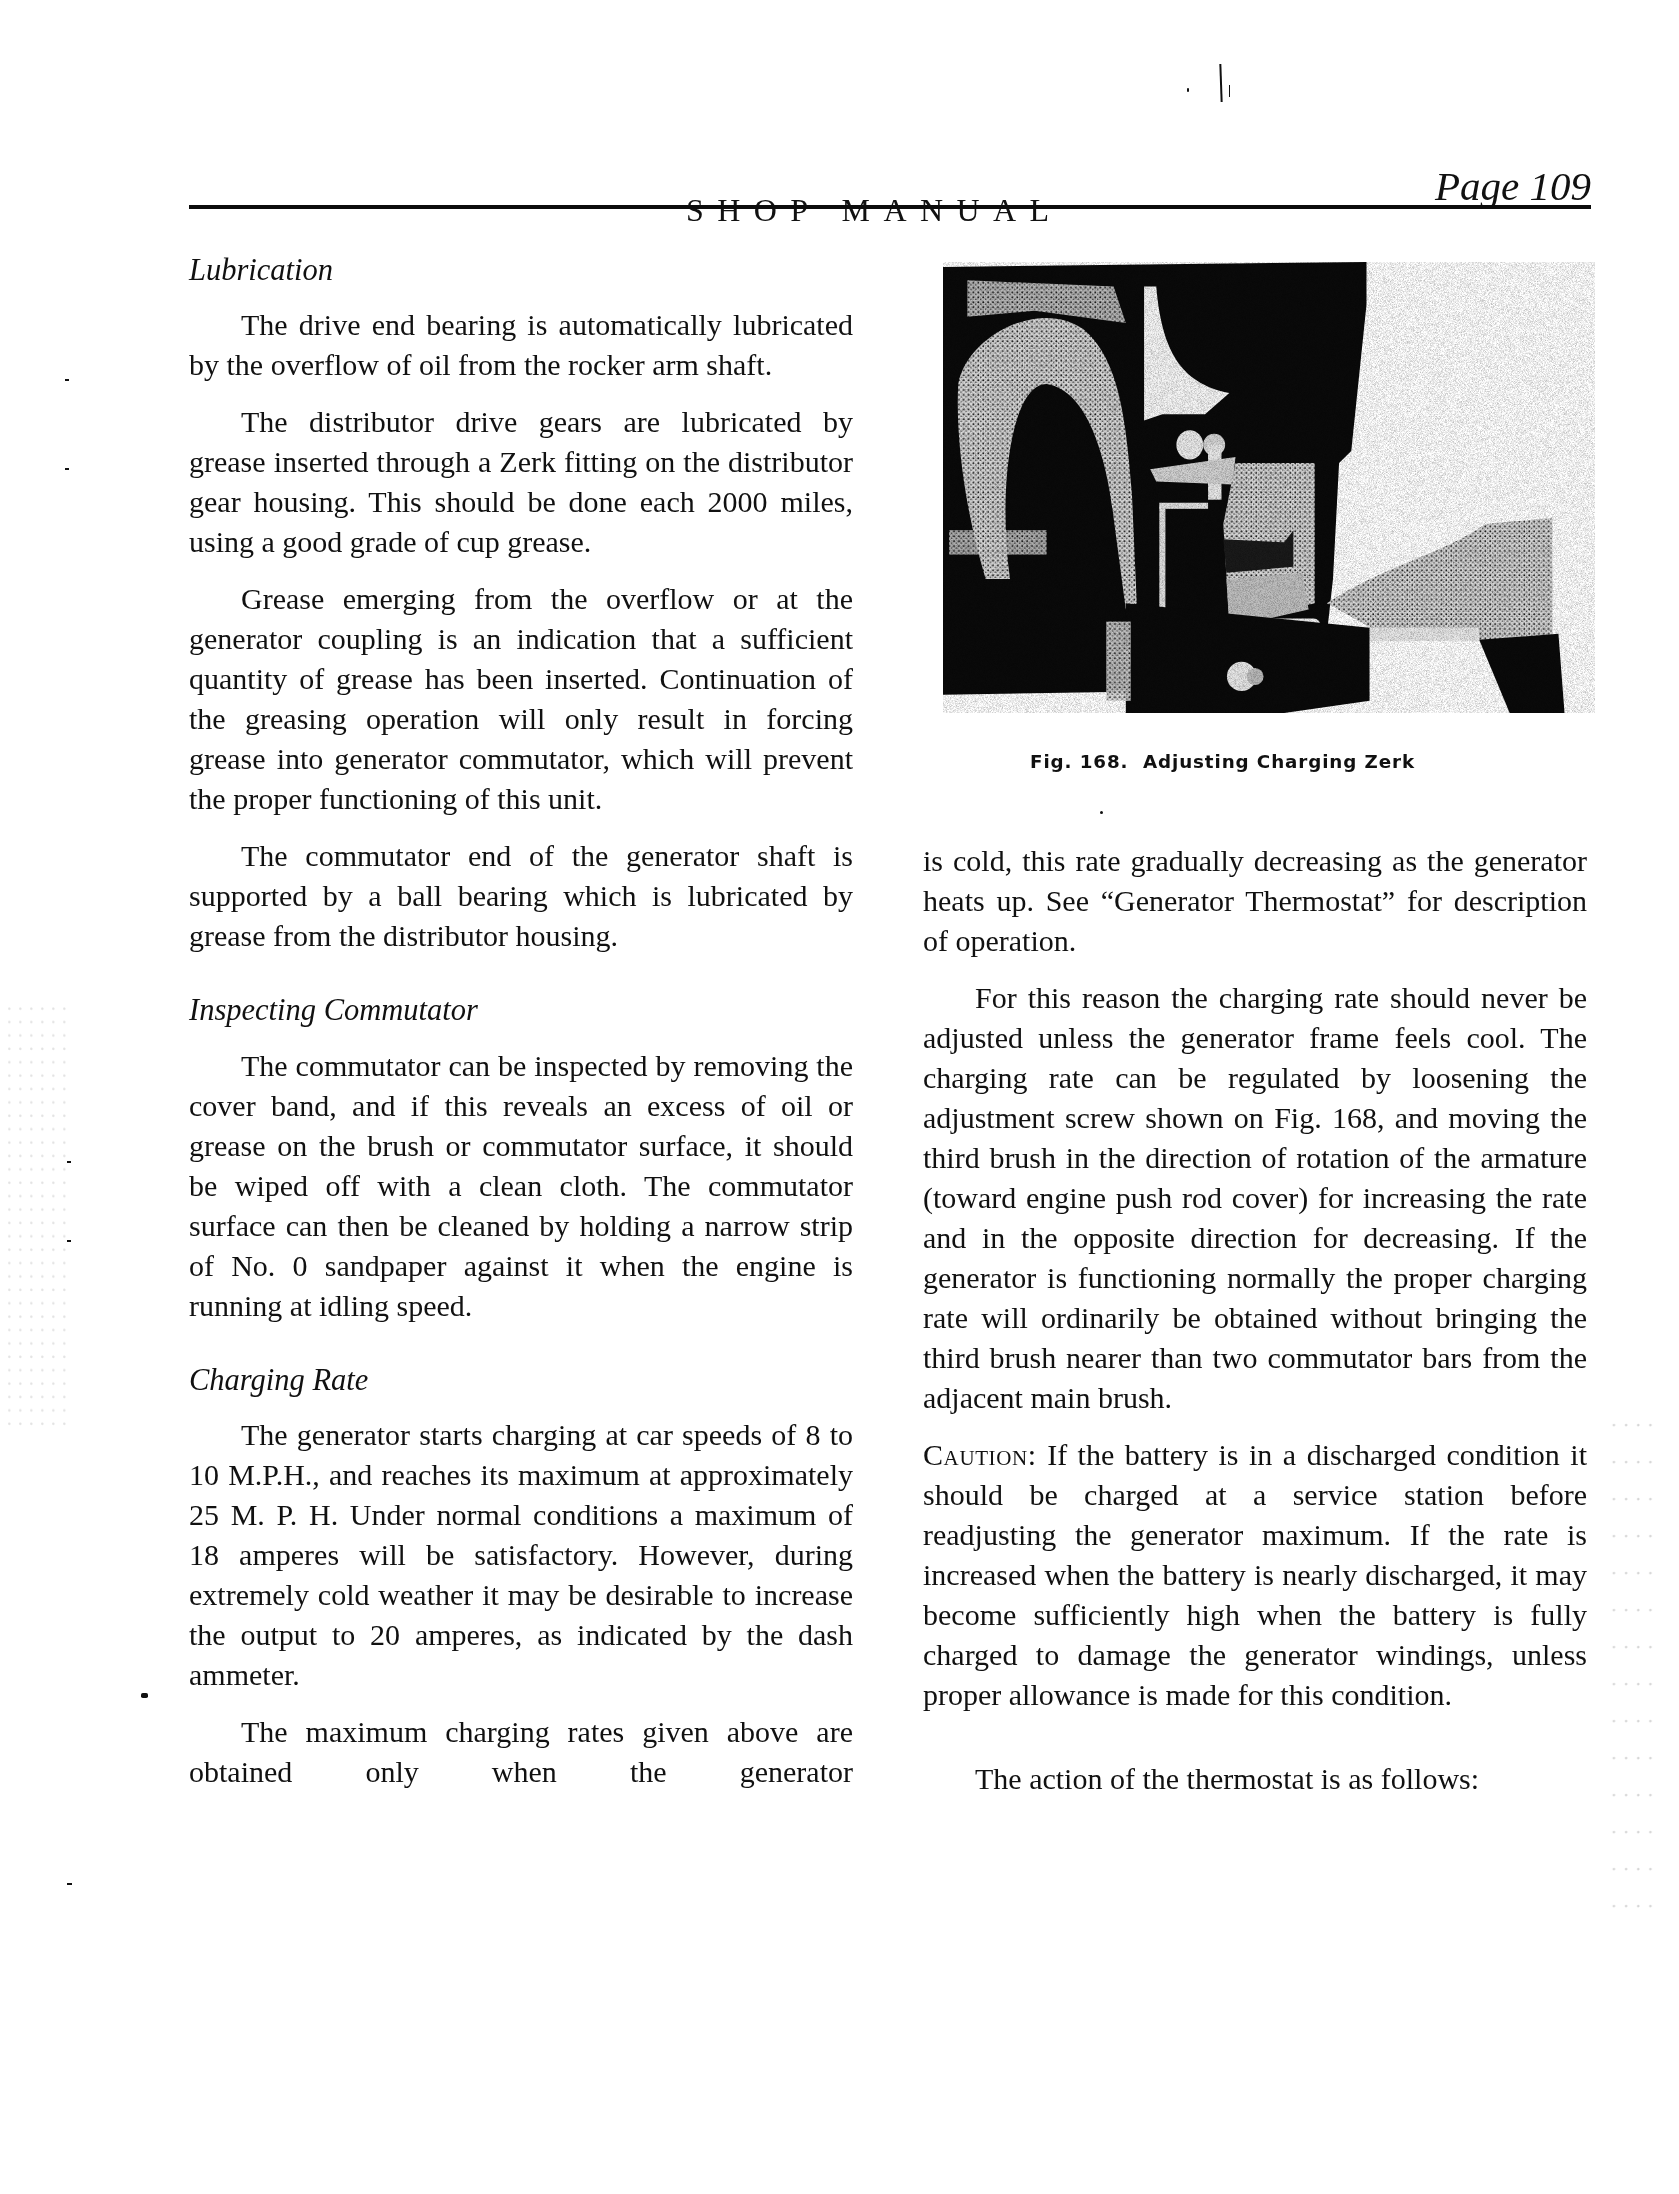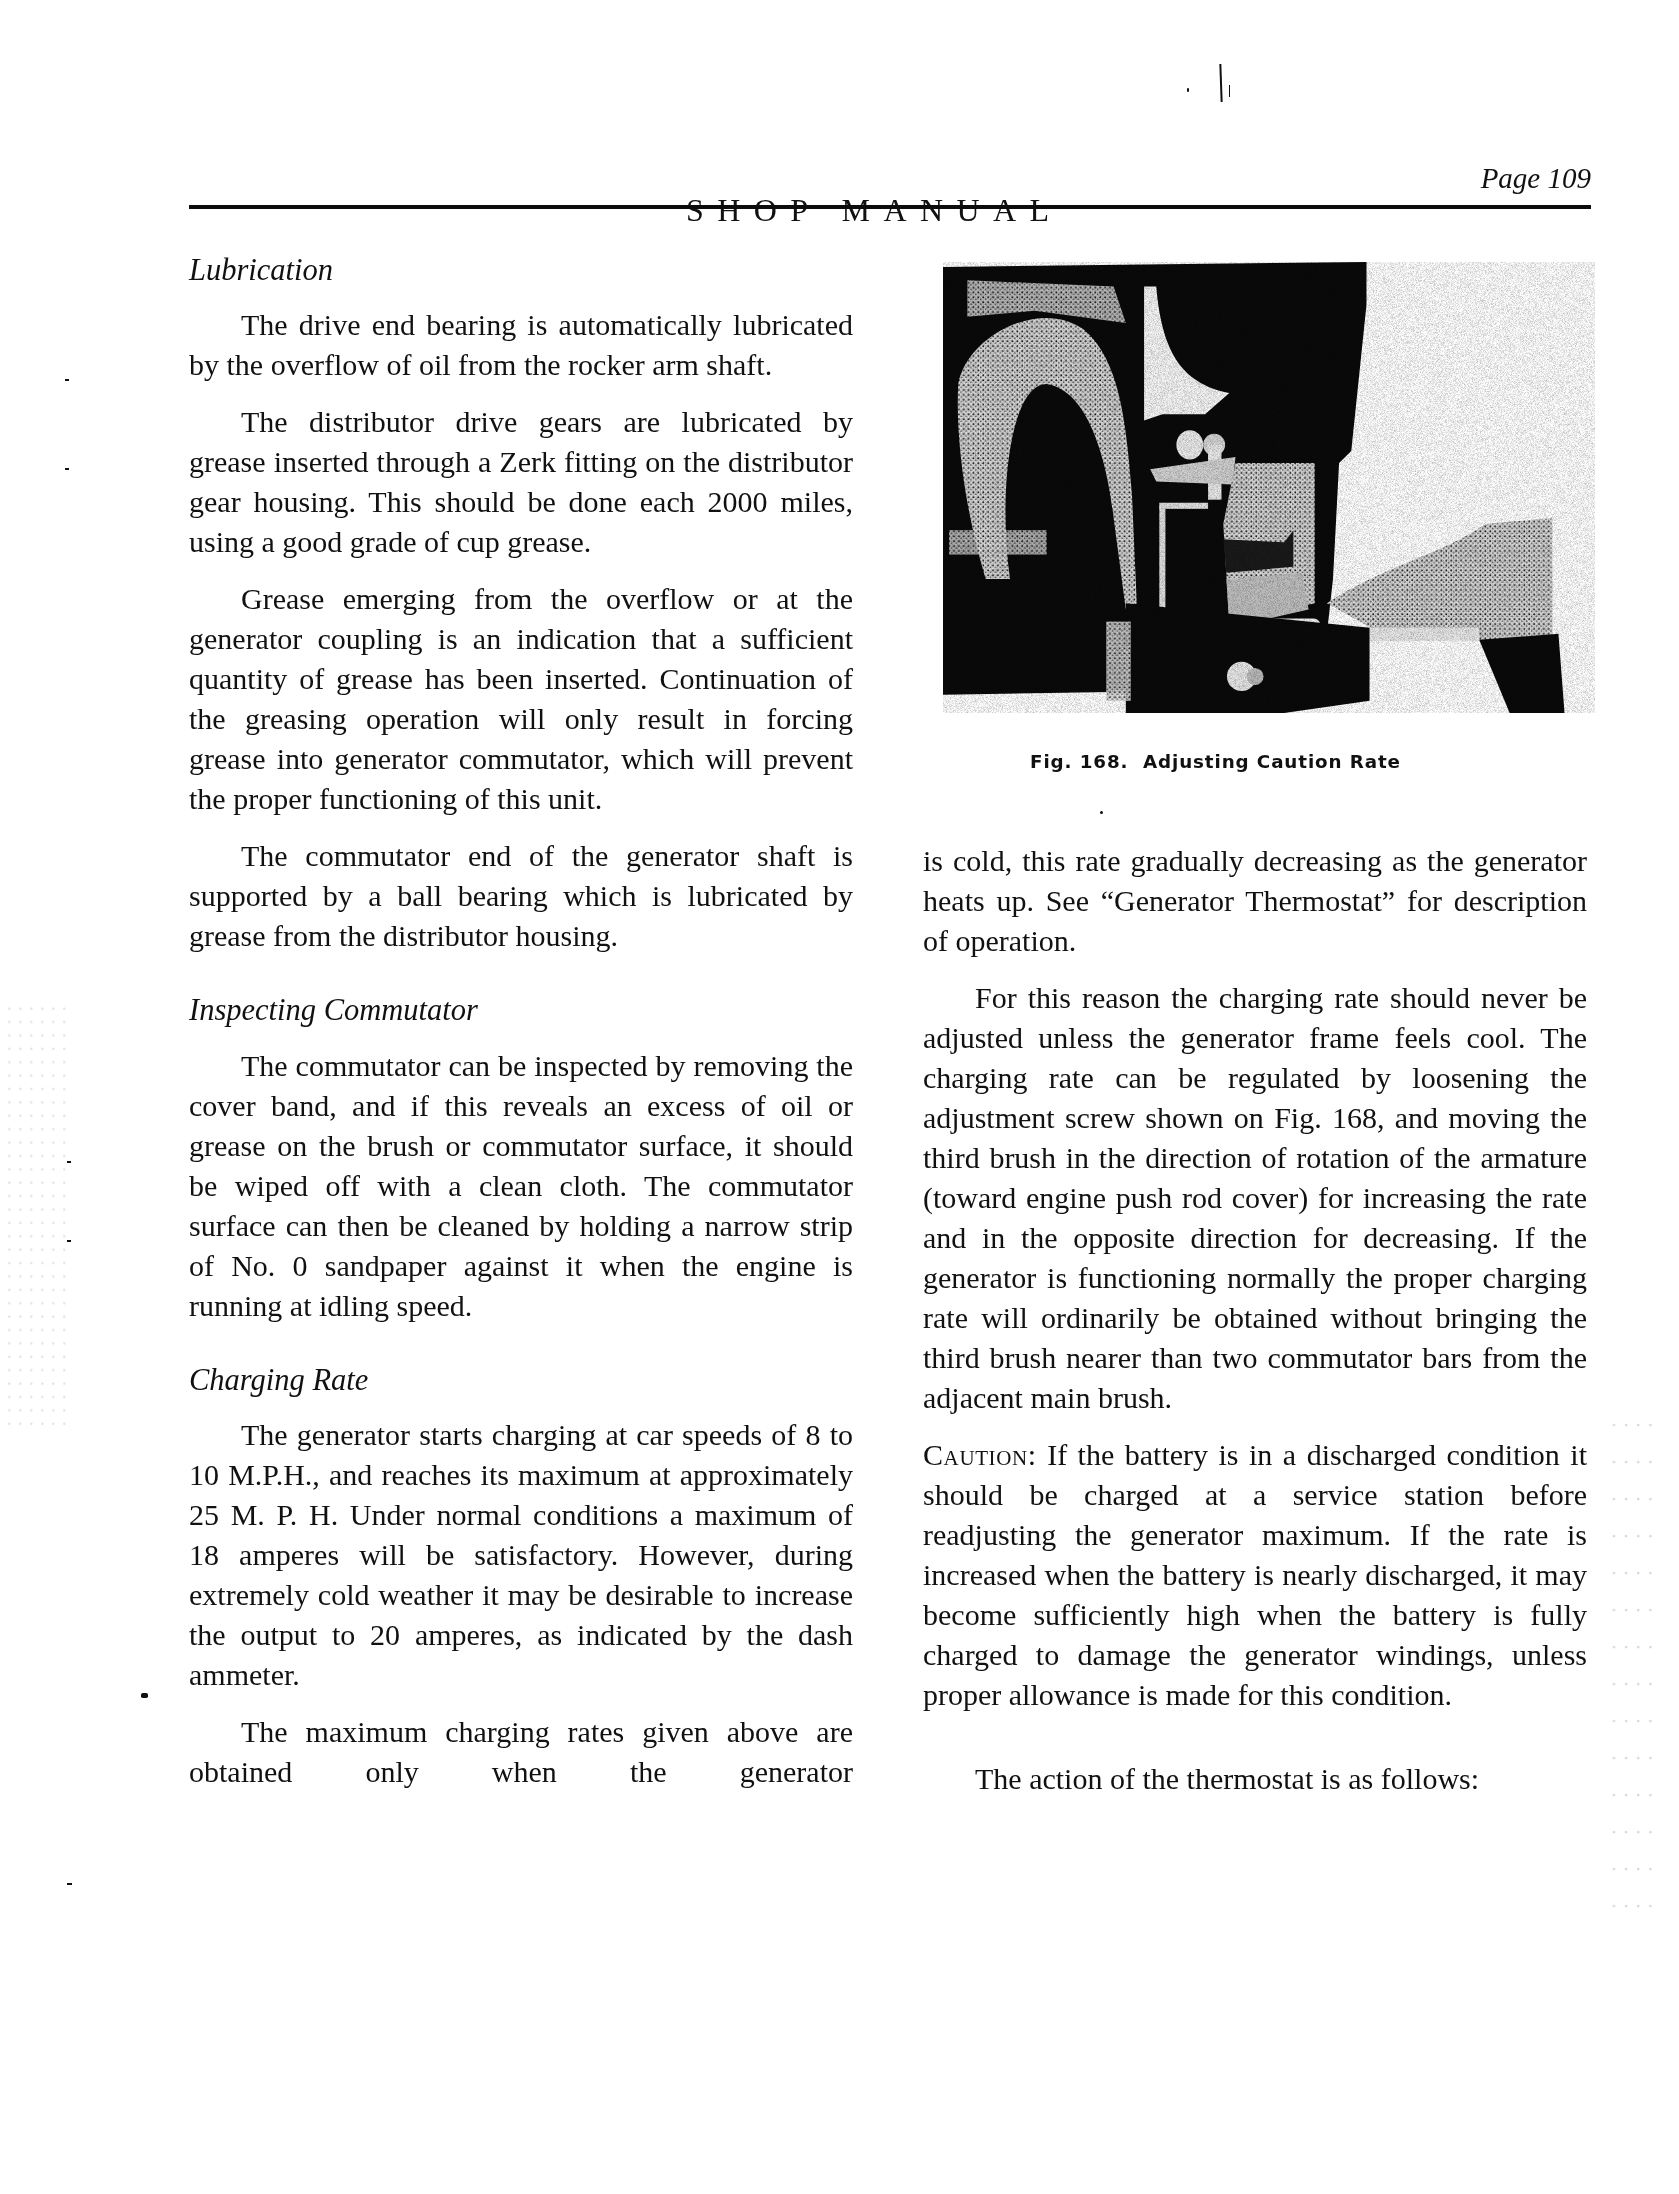--- a/index.html
+++ b/index.html
@@ -32,21 +32,21 @@
     top: 0;
     font-size: 32px;
     letter-spacing: 13.4px;
     font-family: "Liberation Serif", serif;
     margin-top: 32px;
   }
   .header-page {
     position: absolute;
     right: 0;
     top: 2.4px;
-    font-size: 29px;
+    font-size: 41px;
     font-style: italic;
   }
   .header-rule {
     position: absolute;
     left: 189px;
     top: 205px;
     width: 1402px;
     height: 3.7px;
     background: #0c0c0c;
   }
@@ -197,21 +197,21 @@
 
     <path d="M300,560 L700,600 L700,720 L560,740 L300,740 Z" fill="#0a0a0a"></path>
     <ellipse cx="490" cy="680" rx="24" ry="24" fill="#e5e5e5"></ellipse>
     <ellipse cx="512" cy="680" rx="14" ry="14" fill="#b8b8b8"></ellipse>
 
     <rect x="268" y="590" width="40" height="130" fill="url(#speck)" opacity="0.9"></rect>
     <rect x="0" y="0" width="1070" height="740" fill="#000" filter="url(#grain)" opacity="0.25"></rect>
   </svg>
 </div>
 <div class="figure-caption">
-  <span class="fig-num">Fig. 168.</span><span>Adjusting Caution Rate</span>
+  <span class="fig-num">Fig. 168.</span><span>Adjusting Charging Zerk</span>
 </div>
 <div class="scan-mark" style="left:1100px;top:811px;width:3px;height:3px;border-radius:50%;"></div>
 
 <div class="column col-right-lower">
   <p class="para no-indent">is cold, this rate gradually decreasing as the generator heats up. See “Generator Ther­mostat” for description of operation.</p>
   <p class="para">For this reason the charging rate should never be adjusted unless the generator frame feels cool. The charging rate can be regulat­ed by loosening the adjustment screw shown on Fig. 168, and moving the third brush in the direction of rotation of the armature (toward engine push rod cover) for increas­ing the rate and in the opposite direction for decreasing. If the generator is function­ing normally the proper charging rate will ordinarily be obtained without bringing the third brush nearer than two commutator bars from the adjacent main brush.</p>
   <p class="para no-indent">
     <span class="smallcaps-label">Caution:</span>
     <span>If the battery is in a discharged condition it should be charged at a service station before readjusting the generator maximum. If the rate is increased when the battery is nearly discharged, it may become sufficiently high when the battery is fully charged to damage the generator windings, unless proper allowance is made for this condition.</span>
   </p>

